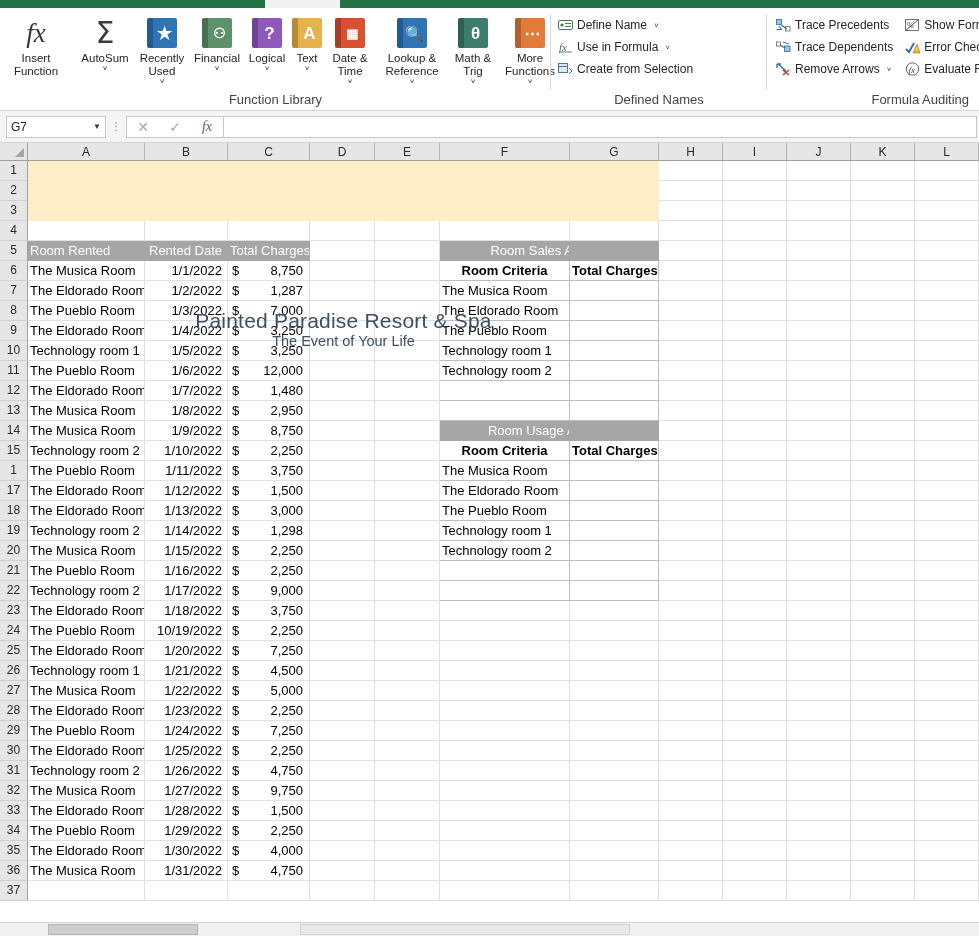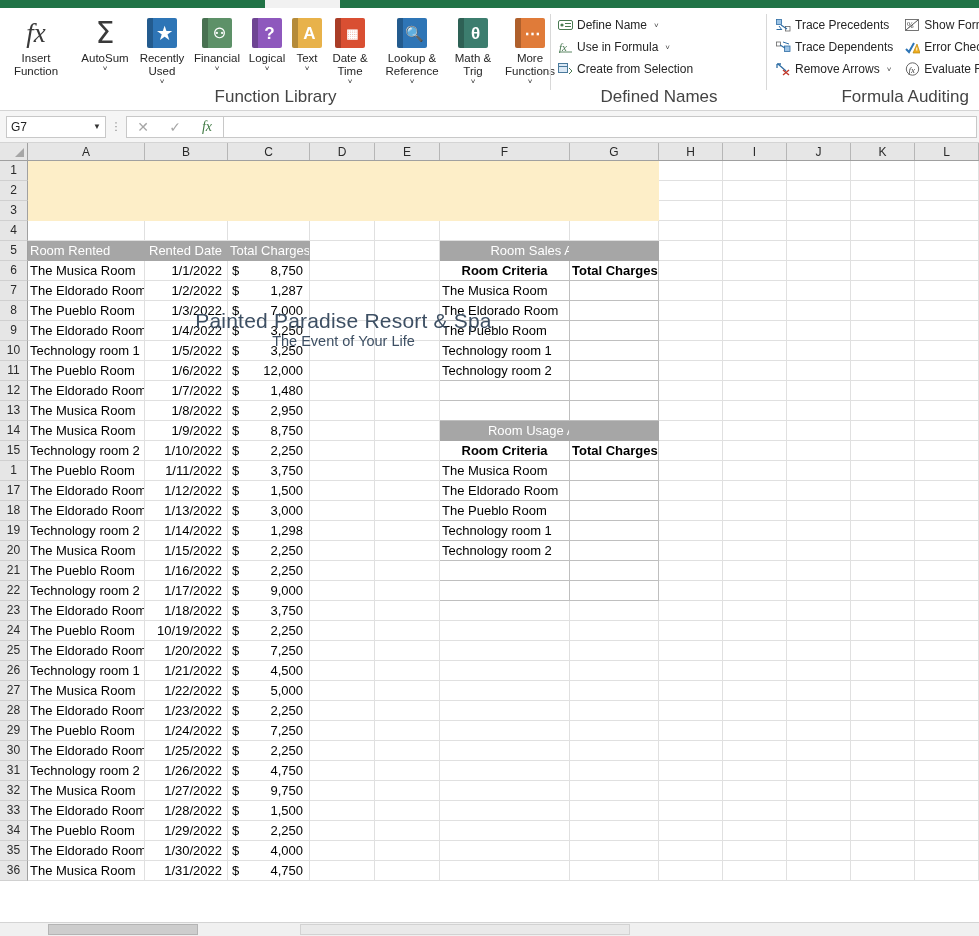--- a/index.html
+++ b/index.html
@@ -24,21 +24,21 @@
     border-bottom: 1px solid #d4d4d4;
     display: flex; align-items: stretch;
     position: relative; overflow: hidden;
   }
   .rgroup {
     display: flex; flex-direction: column;
     position: relative; padding: 3px 0 0 0;
   }
   .rgroup .gbody { display: flex; flex: 1; align-items: flex-start; padding: 2px 4px 0 4px; }
   .rgroup .glabel {
-    font-size: 17px; color: #444; text-align: center;
+    font-size: 13px; color: #444; text-align: center;
     padding-bottom: 3px;
   }
   .rgroup.sep::after {
     content: ""; position: absolute; right: 0; top: 6px; bottom: 20px;
     width: 1px; background: #d8d8d8;
   }
 
   
   .bigbtn {
     display: flex; flex-direction: column; align-items: center;
@@ -1130,20 +1130,37 @@
           <div class="cell cE"></div>
           <div class="cell cF"></div>
           <div class="cell cG"></div>
           <div class="cell cH"></div>
           <div class="cell cI"></div>
           <div class="cell cJ"></div>
           <div class="cell cK"></div>
           <div class="cell cL"></div>
         </div>
       </div>
+      <div class="row">
+        <div class="rh">37</div>
+        <div class="cells">
+          <div class="cell cA"></div>
+          <div class="cell cB"></div>
+          <div class="cell cC"></div>
+          <div class="cell cD"></div>
+          <div class="cell cE"></div>
+          <div class="cell cF"></div>
+          <div class="cell cG"></div>
+          <div class="cell cH"></div>
+          <div class="cell cI"></div>
+          <div class="cell cJ"></div>
+          <div class="cell cK"></div>
+          <div class="cell cL"></div>
+        </div>
+      </div>
     </div>
 
   <div class="banner-row-text" id="banner2">The Event of Your Life</div>
   <div class="banner-row-text" id="banner1">Painted Paradise Resort &amp; Spa</div>
 
   <div class="hscroll">
     <div class="thumb"></div>
     <div class="thumb2"></div>
   </div>
 </div>

